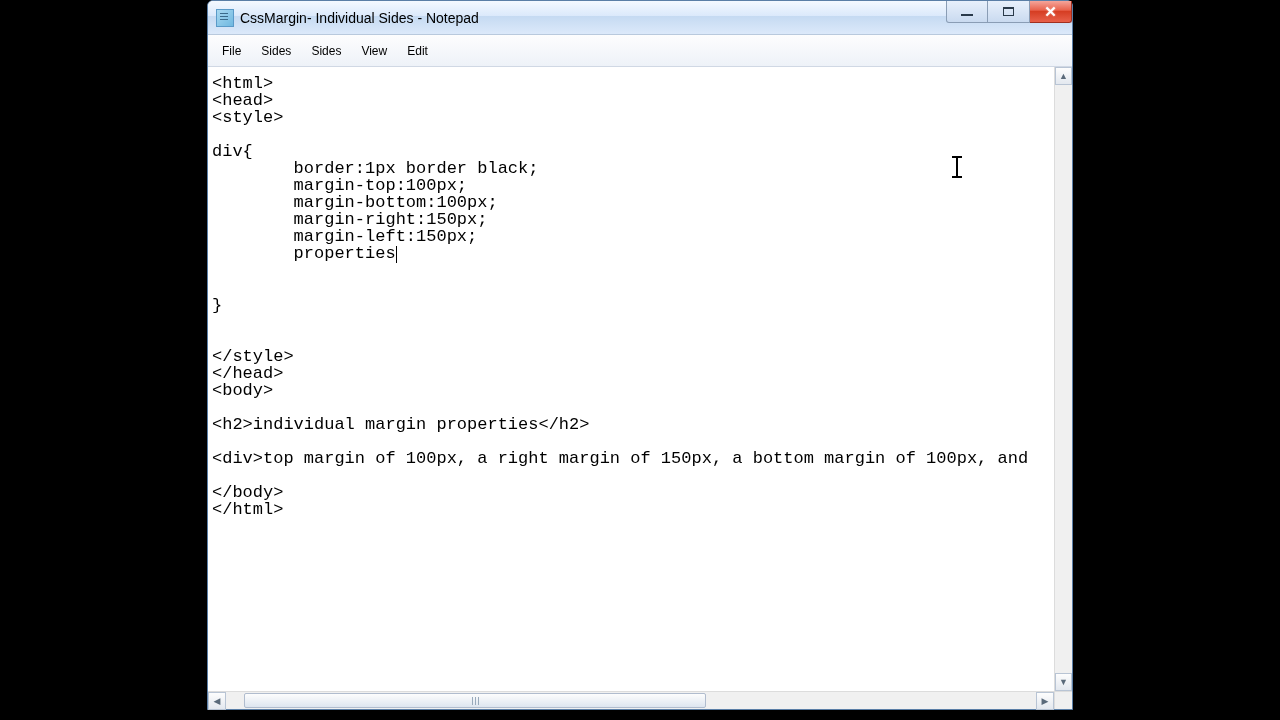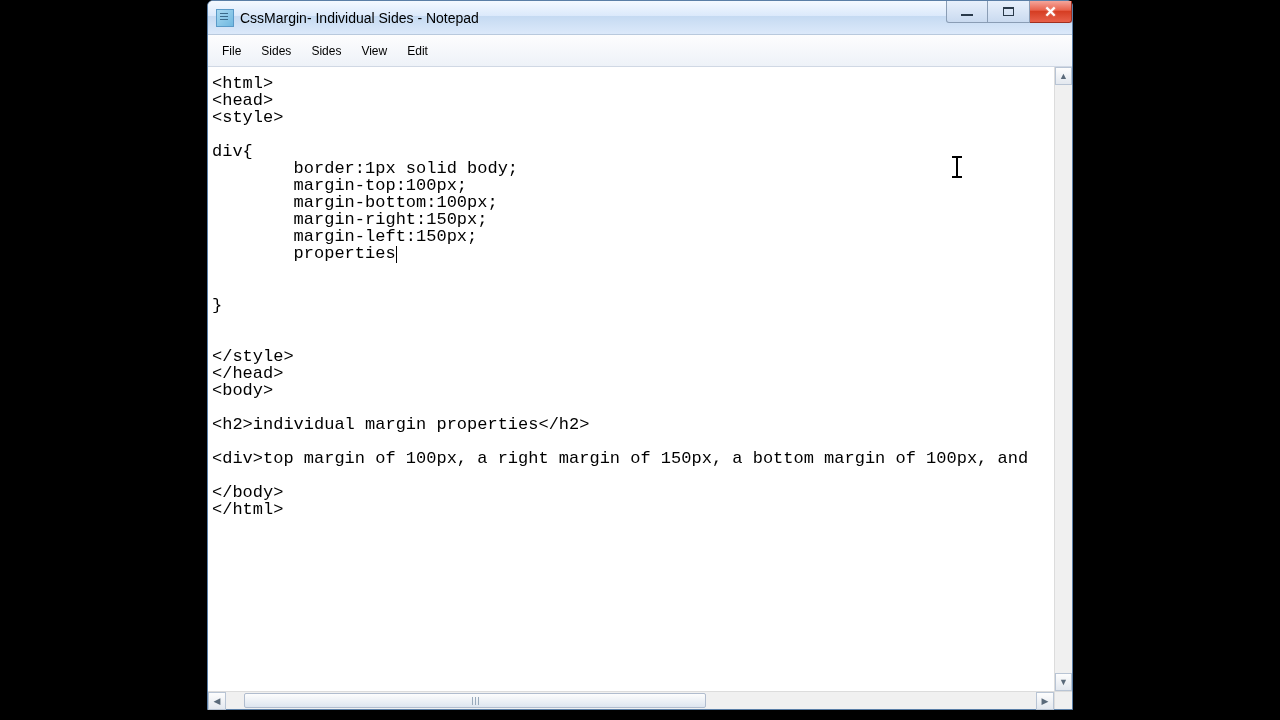--- a/index.html
+++ b/index.html
@@ -243,21 +243,21 @@
     <div class="menu-item">View</div>
     <div class="menu-item">Edit</div>
   </div>
 
   <div class="client-area">
     <div class="editor"><span>&lt;html&gt;</span>
 <span>&lt;head&gt;</span>
 <span>&lt;style&gt;</span>
 <span></span>
 <span>div{</span>
-<span>        border:1px solid body;</span>
+<span>        border:1px border black;</span>
 <span>        margin-top:100px;</span>
 <span>        margin-bottom:100px;</span>
 <span>        margin-right:150px;</span>
 <span>        margin-left:150px;</span>
 <span>        properties</span><span class="caret"></span>
 <span></span>
 <span></span>
 <span>}</span>
 <span></span>
 <span></span>

